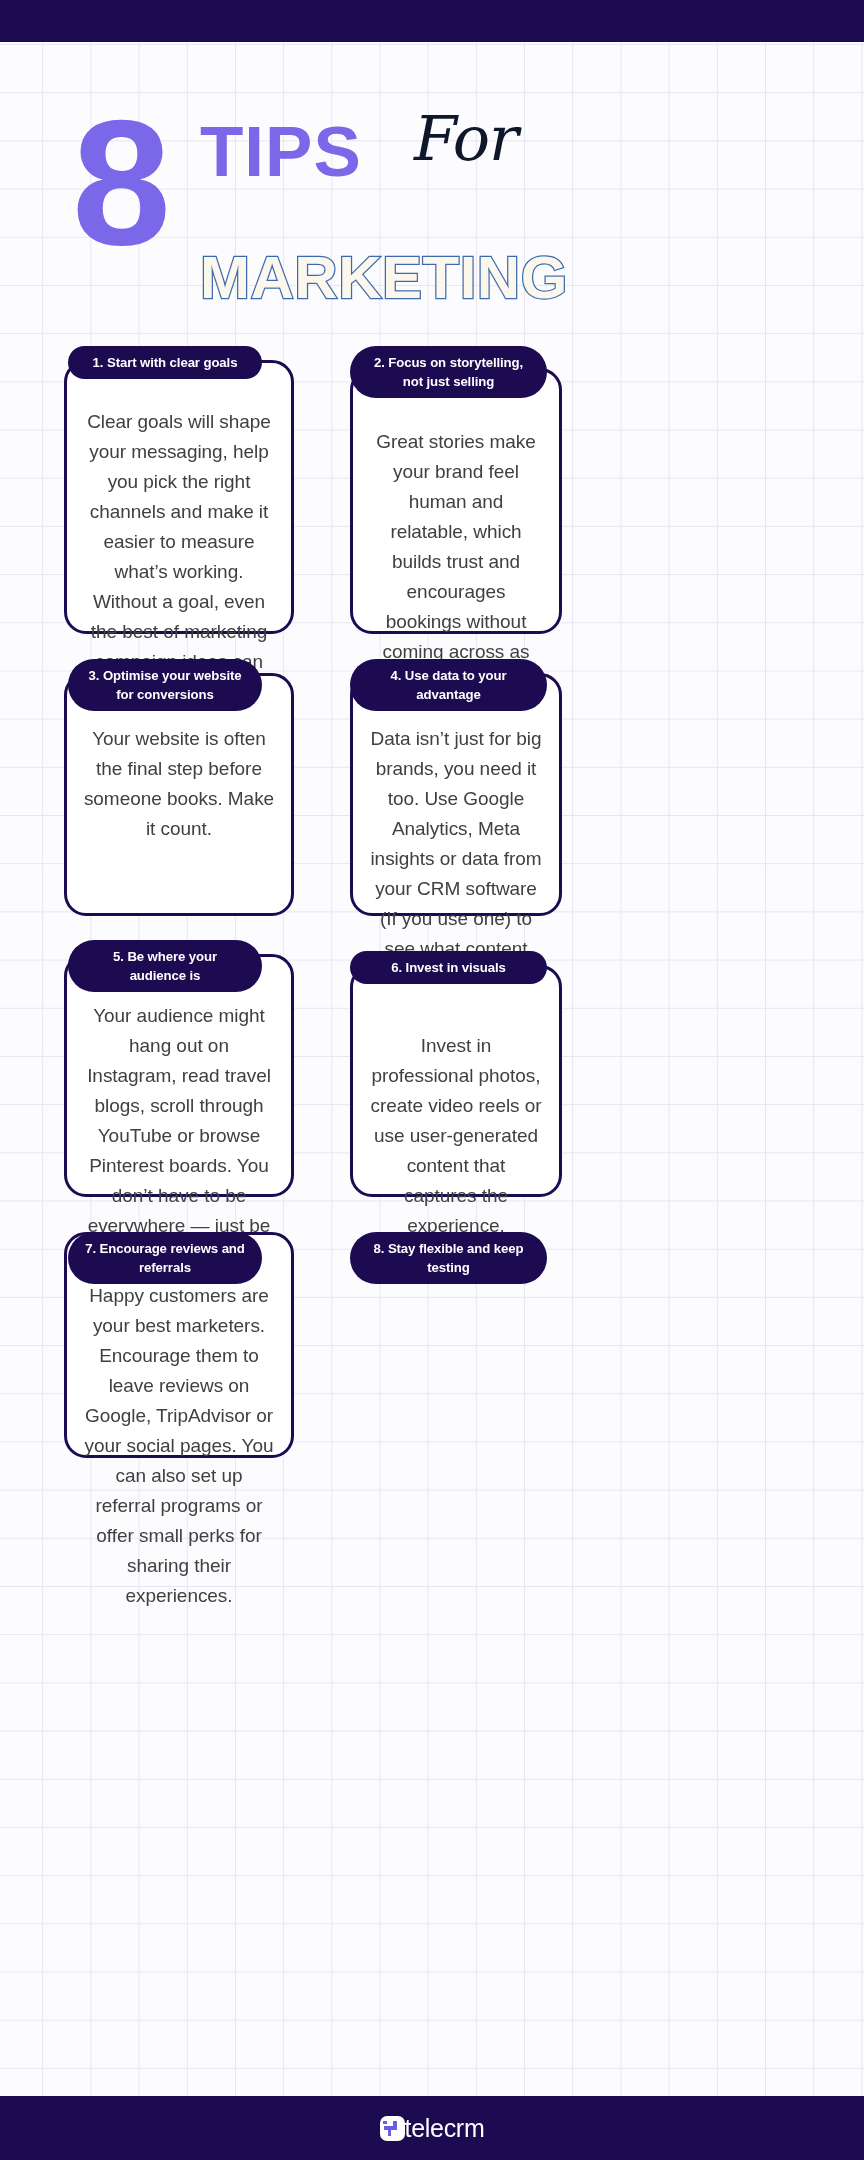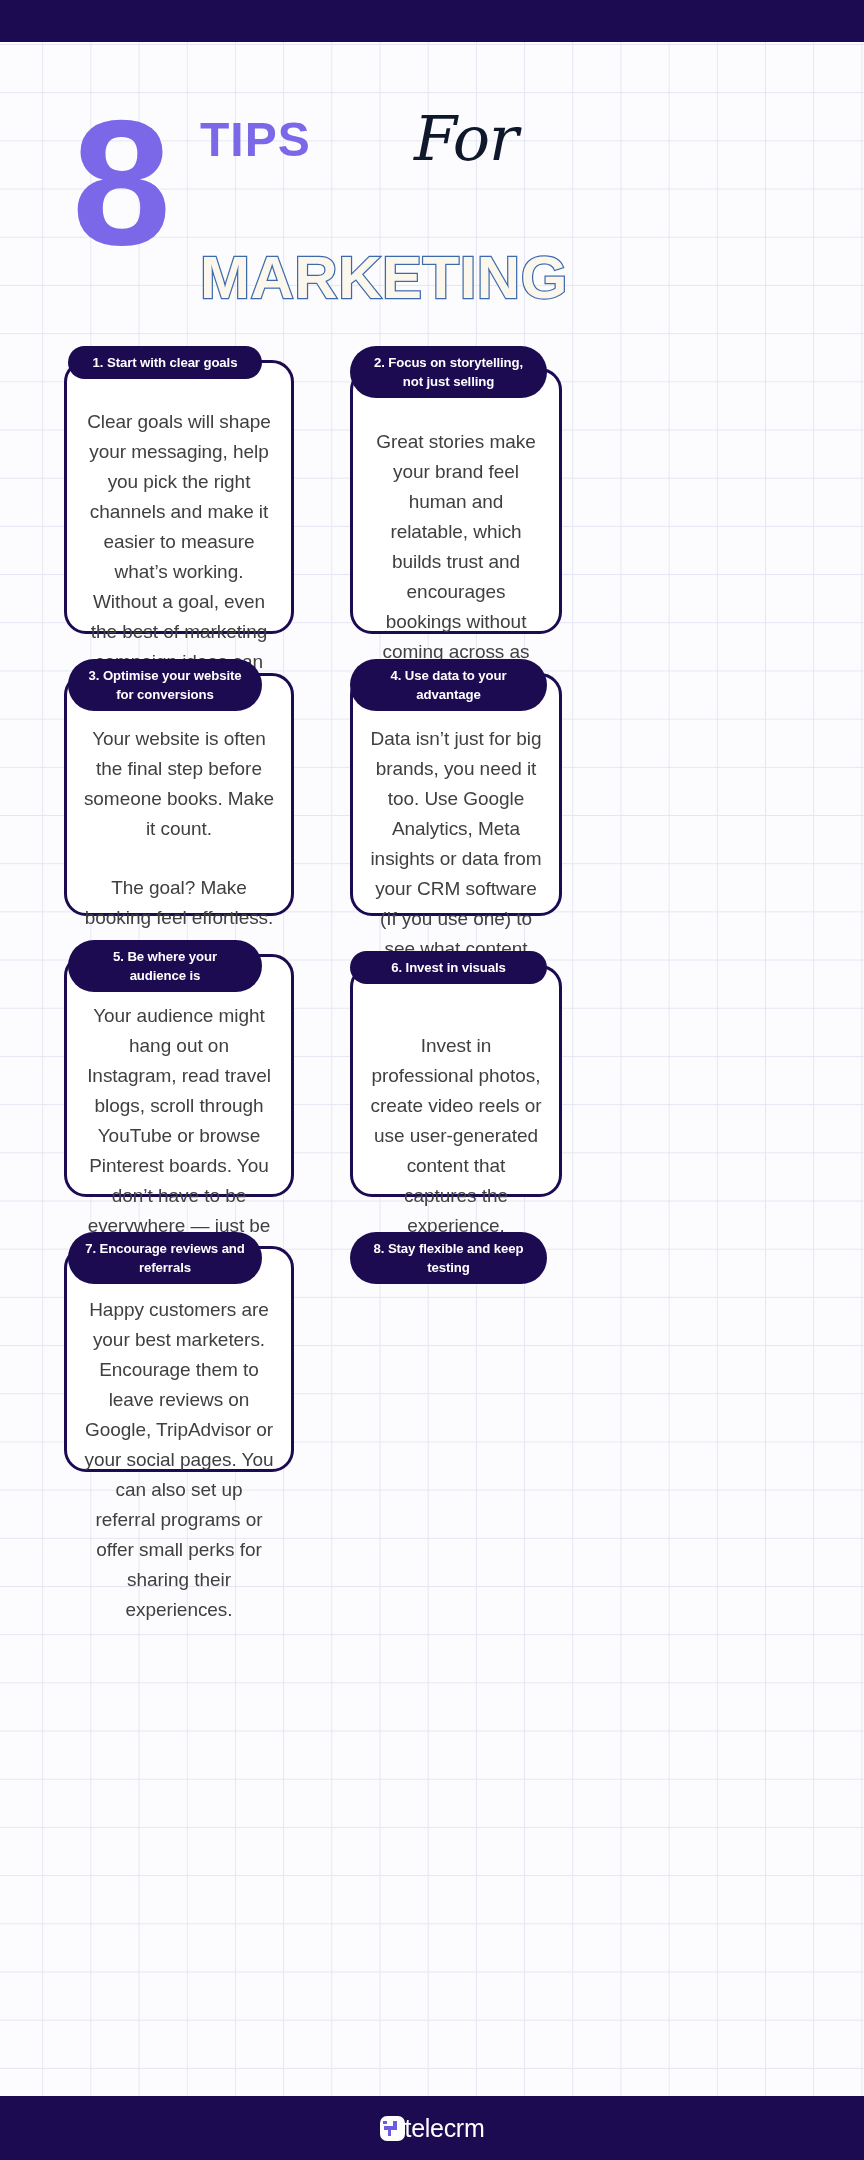--- a/index.html
+++ b/index.html
@@ -99,21 +99,21 @@
     left: 72px; top: 8px;
     font-size: 178px;
     font-weight: 700;
     color: #7b68e8;
     line-height: 0.84;
     letter-spacing: -4px;
   }
   #tips-word {
     position: absolute;
     left: 200px; top: 16px;
-    font-size: 48px;
+    font-size: 71px;
     font-weight: 700;
     color: #7b68e8;
     letter-spacing: 1px;
     line-height: 1;
   }
   #for-word {
     position: absolute;
     left: 414px; top: 8px;
     font-family: "DejaVu Serif", serif;
     font-style: italic;
@@ -211,21 +211,20 @@
         <p>Great stories make your brand feel human and relatable, which builds trust and encourages bookings without coming across as pushy.</p>
       </div>
     </div>
     <div class="pill right" style="top:6px">2. Focus on storytelling, not just selling</div>
   </div>
 
   <div class="card-row" style="height:287px">
     <div class="card left" style="top:23px;height:243px">
       <div class="card-body" style="padding-top:48px">
         <p>Your website is often the final step before someone books. Make it count.</p>
-        <p>The goal? Make booking feel effortless.</p>
       </div>
     </div>
     <div class="pill left" style="top:9px">3. Optimise your website for conversions</div>
 
     <div class="card right" style="top:23px;height:243px">
       <div class="card-body" style="padding-top:48px">
         <p>Data isn’t just for big brands, you need it too. Use Google Analytics, Meta insights or data from your CRM software (If you use one) to see what content people engage with, which pages they visit and how they found you.</p>
       </div>
     </div>
     <div class="pill right" style="top:9px">4. Use data to your advantage</div>
@@ -241,21 +240,21 @@
 
     <div class="card right" style="top:28px;height:232px">
       <div class="card-body" style="padding-top:63px">
         <p>Invest in professional photos, create video reels or use user-generated content that captures the experience.</p>
       </div>
     </div>
     <div class="pill right" style="top:14px">6. Invest in visuals</div>
   </div>
 
   <div class="card-row" style="height:280px">
-    <div class="card left" style="top:22px;height:226px">
+    <div class="card left" style="top:8px;height:226px">
       <div class="card-body" style="padding-top:46px">
         <p>Happy customers are your best marketers. Encourage them to leave reviews on Google, TripAdvisor or your social pages. You can also set up referral programs or offer small perks for sharing their experiences.</p>
       </div>
     </div>
     <div class="pill left" style="top:8px">7. Encourage reviews and referrals</div>
 
     <div class="pill right" style="top:8px">8. Stay flexible and keep testing</div>
   </div>
 
 </div>

